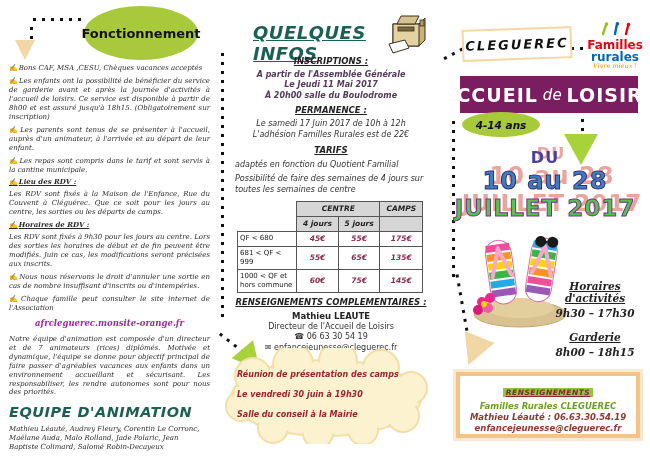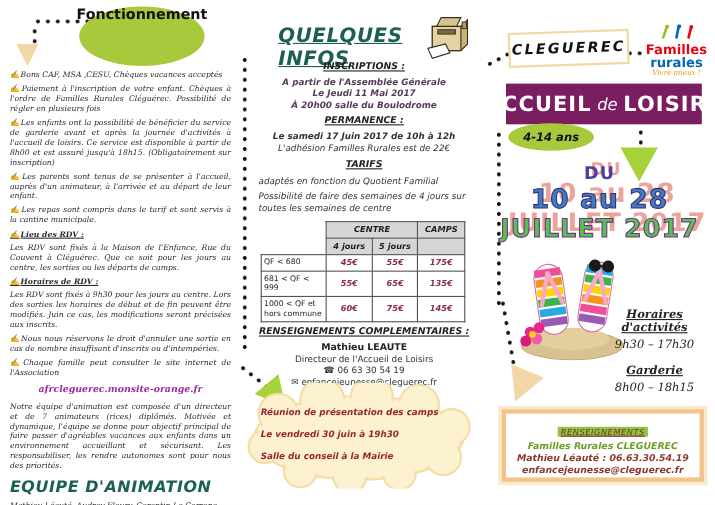--- a/index.html
+++ b/index.html
@@ -7,22 +7,22 @@
         font-family:"DejaVu Sans",sans-serif;color:#222;}
   
   .dots-v{position:absolute;width:5px;background-image:radial-gradient(circle,#111 1.7px,transparent 1.9px);
           background-size:5px 9px;background-repeat:repeat-y;}
   .dots-h{position:absolute;height:5px;background-image:radial-gradient(circle,#111 1.7px,transparent 1.9px);
           background-size:9px 5px;background-repeat:repeat-x;}
   .tri{position:absolute;width:0;height:0;}
   .hand{font-family:"DejaVu Serif",serif;font-style:italic;}
   
   .panel-left{position:absolute;left:0;top:0;width:217px;height:459px;}
-  .oval-title{position:absolute;left:72px;top:6px;width:114px;height:54px;background:#a8c93c;
-              border-radius:50%;display:flex;align-items:flex-start;justify-content:center;}
+  .oval-title{position:absolute;left:84px;top:6px;width:114px;height:54px;background:#a8c93c;
+              border-radius:50%;display:flex;align-items:center;justify-content:center;}
   .oval-title span{font-size:13px;font-weight:bold;color:#111;}
   .lp-body{position:absolute;left:9px;top:64px;width:201px;font-size:7px;line-height:1.28;color:#2a2a2a;
            text-align:justify;}
   .lp-body p{margin:0 0 4px 0;}
   .pen{font-style:normal;font-size:7px;margin-right:1px;}
   .lp-head{font-weight:bold;text-decoration:underline;margin:2px 0 3px 0 !important;text-align:left;}
   .website{display:block;text-align:center;font-weight:bold;color:#9c2aa0;font-size:8.5px;margin:5px 0 6px 0 !important;
            font-style:italic;}
   .team-title{font-family:"DejaVu Sans",sans-serif;font-style:italic;font-weight:bold;color:#1c5f53;
               font-size:14.5px;letter-spacing:0.5px;margin:6px 0 3px 0 !important;text-align:left;}
@@ -61,43 +61,42 @@
   .banner .b2{font-size:15px;font-style:italic;}
   .ages{position:absolute;left:28px;top:112px;width:78px;height:25px;background:#a8c93c;border-radius:50%;
         display:flex;align-items:center;justify-content:center;}
   .ages span{font-size:10.5px;font-weight:bold;font-style:italic;color:#111;}
   .dateblock{position:absolute;left:8px;top:148px;width:206px;text-align:center;font-weight:bold;}
   .d1{font-size:16px;color:#4b3f9e;text-shadow:6px -4px 0 #eaa49c;letter-spacing:1px;}
   .d2{font-size:24px;color:#3f7cc4;-webkit-text-stroke:1px #383070;text-shadow:7px -5px 0 #eaa49c;letter-spacing:1px;}
   .d3{font-size:23px;color:#55c34d;-webkit-text-stroke:1px #76308a;text-shadow:7px -5px 0 #eaa49c;letter-spacing:1px;}
   .hours{position:absolute;left:108px;top:280px;width:106px;text-align:center;font-family:"DejaVu Serif",serif;}
   .hours .hh{font-weight:bold;font-style:italic;text-decoration:underline;font-size:10.5px;}
-  .hours .hv{font-weight:normal;font-style:italic;font-size:10.5px;margin:3px 0 12px 0;}
+  .hours .hv{font-weight:bold;font-style:italic;font-size:10.5px;margin:3px 0 12px 0;}
   .info-box{position:absolute;left:22px;top:372px;width:184px;height:66px;border:4px solid #f3c388;
             box-shadow:0 0 0 3px #fbe9cd;background:#fff;text-align:center;padding-top:4px;box-sizing:border-box;}
-  .info-h{display:inline-block;background:#8dc63f;color:#8b2433;font-weight:normal;font-style:italic;
+  .info-h{display:inline-block;background:#8dc63f;color:#8b2433;font-weight:bold;font-style:italic;
           text-decoration:underline;font-size:7.5px;padding:0 3px;letter-spacing:0.5px;}
   .info-l1{color:#6f9e28;font-weight:bold;font-style:italic;font-size:8.5px;margin-top:2px;}
   .info-l2,.info-l3{color:#8b3a2e;font-weight:bold;font-style:italic;font-size:8.5px;margin-top:1px;}
 </style>
 </head>
 <body>
 
 <div id="page">
 
   <div class="panel-left">
     <div class="dots-h" style="left:30px;top:17px;width:52px;"></div>
     <div class="dots-v" style="left:29px;top:24px;height:16px;"></div>
     <div class="tri" style="left:15px;top:40px;border-left:10px solid transparent;border-right:10px solid transparent;border-top:20px solid #f1d7a6;"></div>
     <div class="oval-title">
       <span>Fonctionnement</span>
     </div>
     <div class="lp-body hand">
       <p><span class="pen">✍</span><span>Bons CAF, MSA ,CESU, Chèques vacances acceptés</span></p>
-      <p><span class="pen">✍</span><span>Paiement à l'inscription de votre enfant. Chèques à l'ordre de Familles Rurales Cléguérec.  Possibilité de régler en plusieurs fois</span></p>
       <p><span class="pen">✍</span><span>Les enfants ont la possibilité de bénéficier du service de garderie avant et après la journée d'activités à l'accueil de loisirs. Ce service est disponible à partir de 8h00 et est assuré jusqu'à 18h15. (Obligatoirement sur inscription)</span></p>
       <p><span class="pen">✍</span><span>Les parents sont tenus de se présenter à l'accueil, auprès d'un animateur, à l'arrivée et au départ de leur enfant.</span></p>
       <p><span class="pen">✍</span><span>Les repas sont compris dans le tarif et sont servis à la cantine municipale.</span></p>
       <p class="lp-head"><span class="pen">✍</span><span>Lieu des RDV :</span></p>
       <p>Les RDV sont fixés à la Maison de l'Enfance, Rue du Couvent à Cléguérec. Que ce soit pour les jours au centre, les sorties ou les départs de camps.</p>
       <p class="lp-head"><span class="pen">✍</span><span>Horaires de RDV :</span></p>
       <p>Les RDV sont fixés à 9h30 pour les jours au centre. Lors des sorties les horaires de début et de fin peuvent être modifiés. Juin ce cas, les modifications seront précisées aux inscrits.</p>
       <p><span class="pen">✍</span><span>Nous nous réservons le droit d'annuler une sortie en cas de nombre insuffisant d'inscrits ou d'intempéries.</span></p>
       <p><span class="pen">✍</span><span>Chaque famille peut consulter le site internet  de  l'Association</span></p>
       <span class="website">afrcleguerec.monsite-orange.fr</span>
@@ -123,21 +122,21 @@
         <rect x="35" y="10" width="4" height="6" fill="#b09c62" stroke="#3a2f1a" stroke-width="0.8"></rect>
       </svg>
     </div>
 
     <div class="mid-body">
       <div class="mid-h">INSCRIPTIONS :</div>
       <div class="mid-line">A partir de l'Assemblée Générale</div>
       <div class="mid-line">Le Jeudi 11 Mai 2017</div>
       <div class="mid-line">À 20h00 salle du Boulodrome</div>
       <div class="mid-h">PERMANENCE :</div>
-      <div class="mid-line" style="font-weight:bold;color:#333;">Le samedi 17 Juin 2017 de 10h à 12h</div>
+      <div class="mid-line" style="font-weight:normal;color:#333;">Le samedi 17 Juin 2017 de 10h à 12h</div>
       <div class="mid-line" style="font-weight:normal;color:#333;">L'adhésion Familles Rurales est de 22€</div>
       <div class="mid-h" style="margin-top:5px;">TARIFS</div>
       <div class="mid-note">adaptés en fonction du Quotient Familial</div>
       <div class="mid-note">Possibilité de faire des semaines de 4 jours sur toutes les semaines de centre</div>
 
       <table class="tarifs">
         <tbody>
             <tr>
           <td class="nob" style="width:32%;"></td>
           <td class="gray" colspan="2">CENTRE</td>

